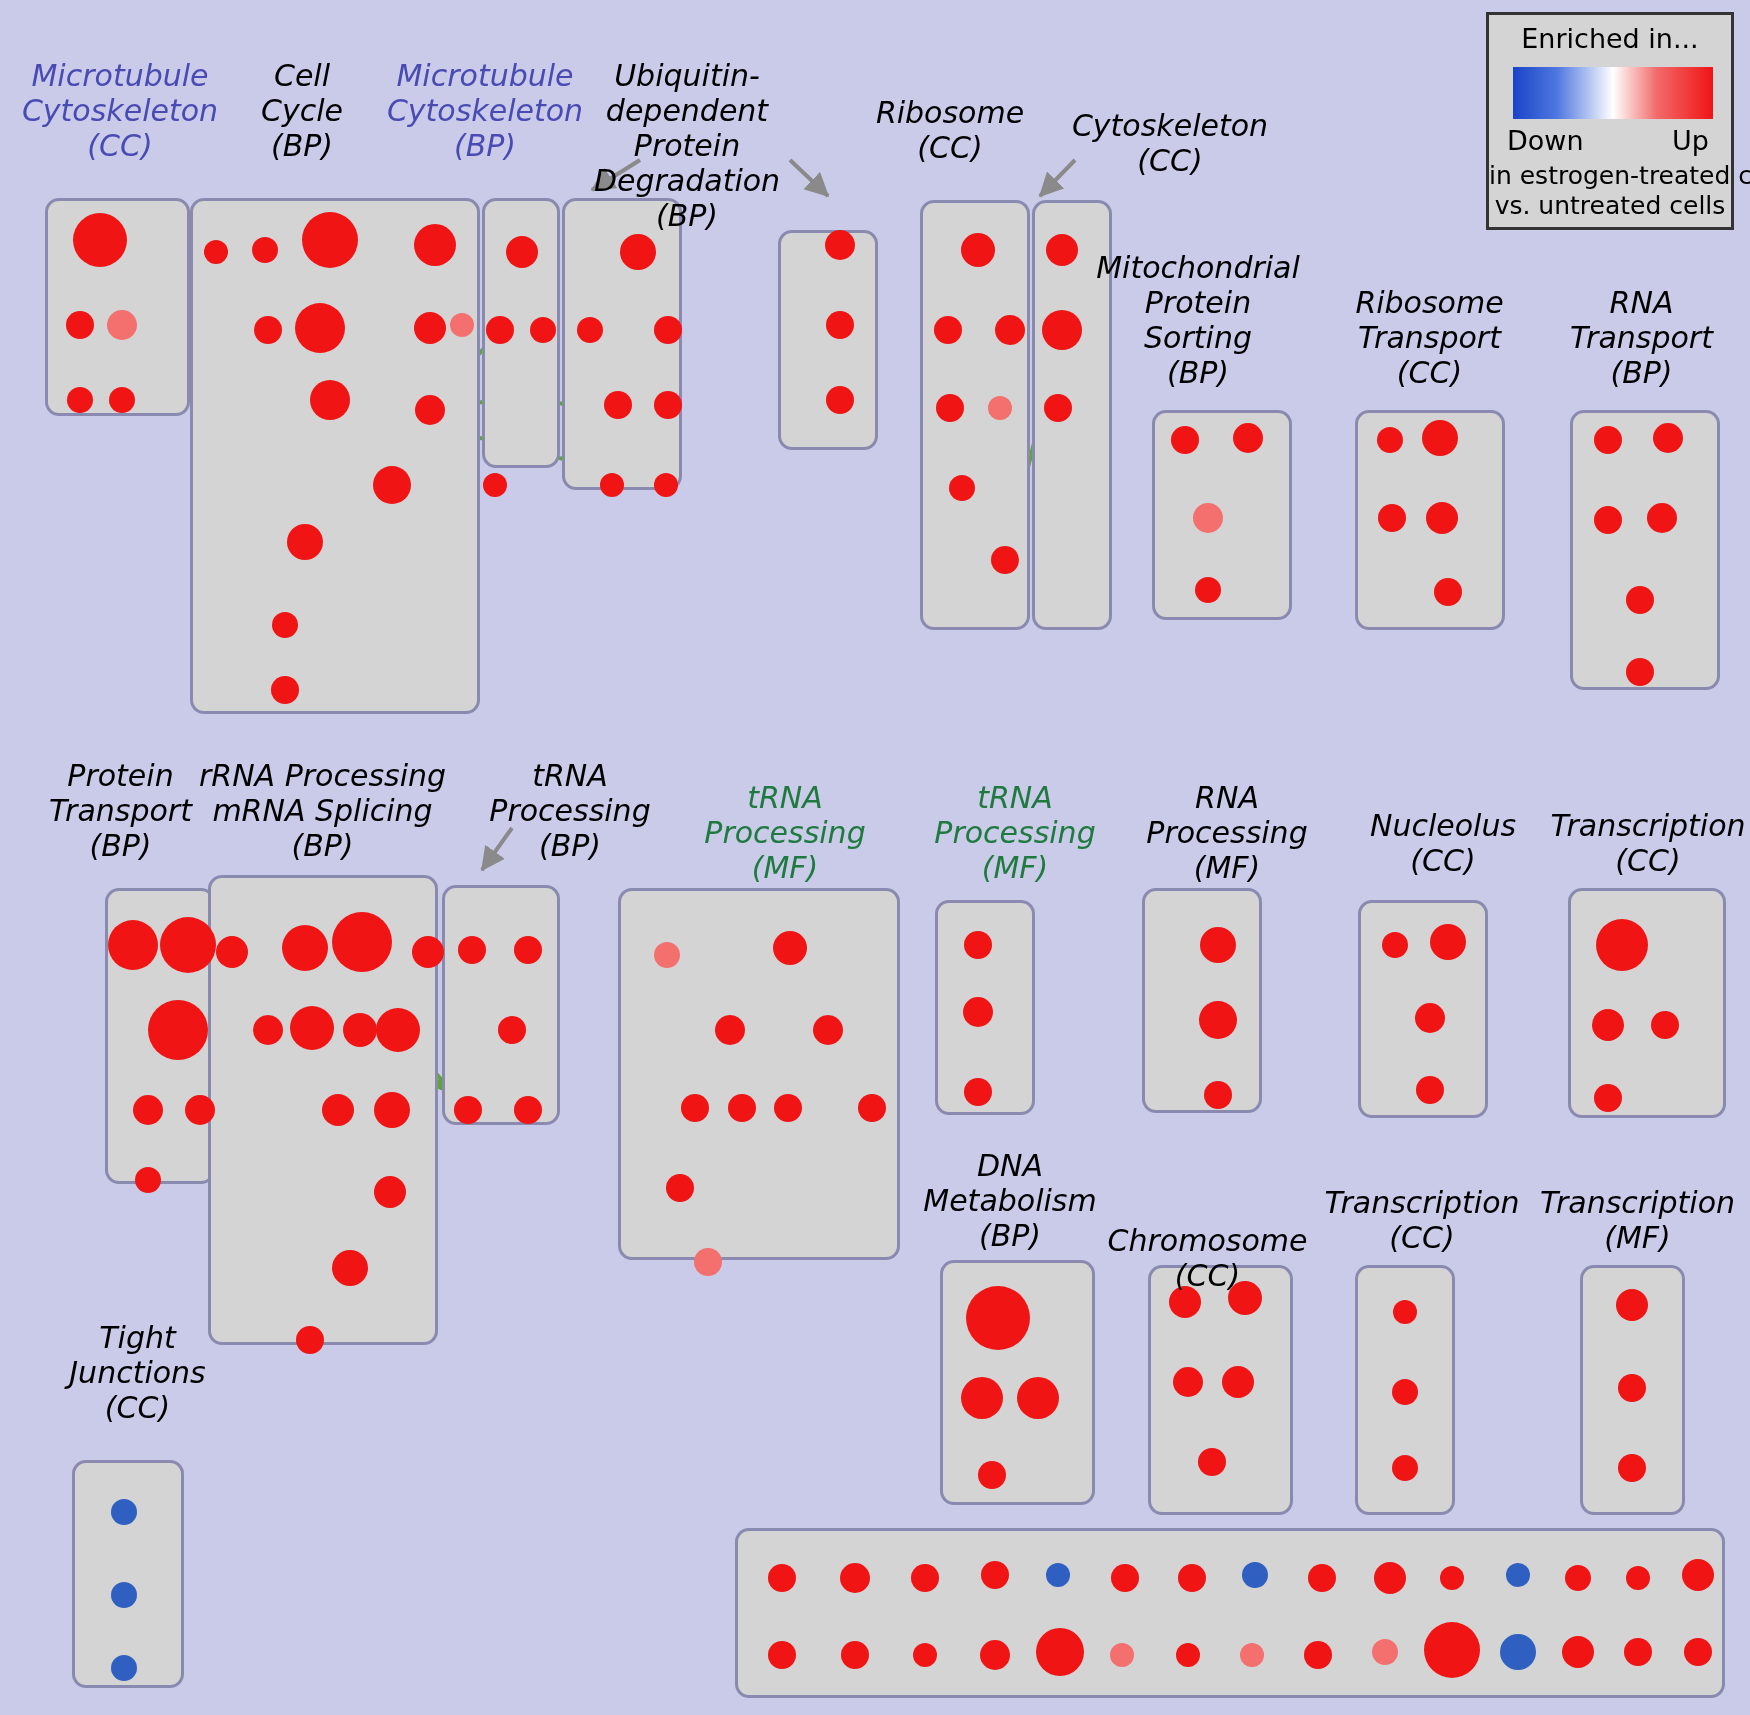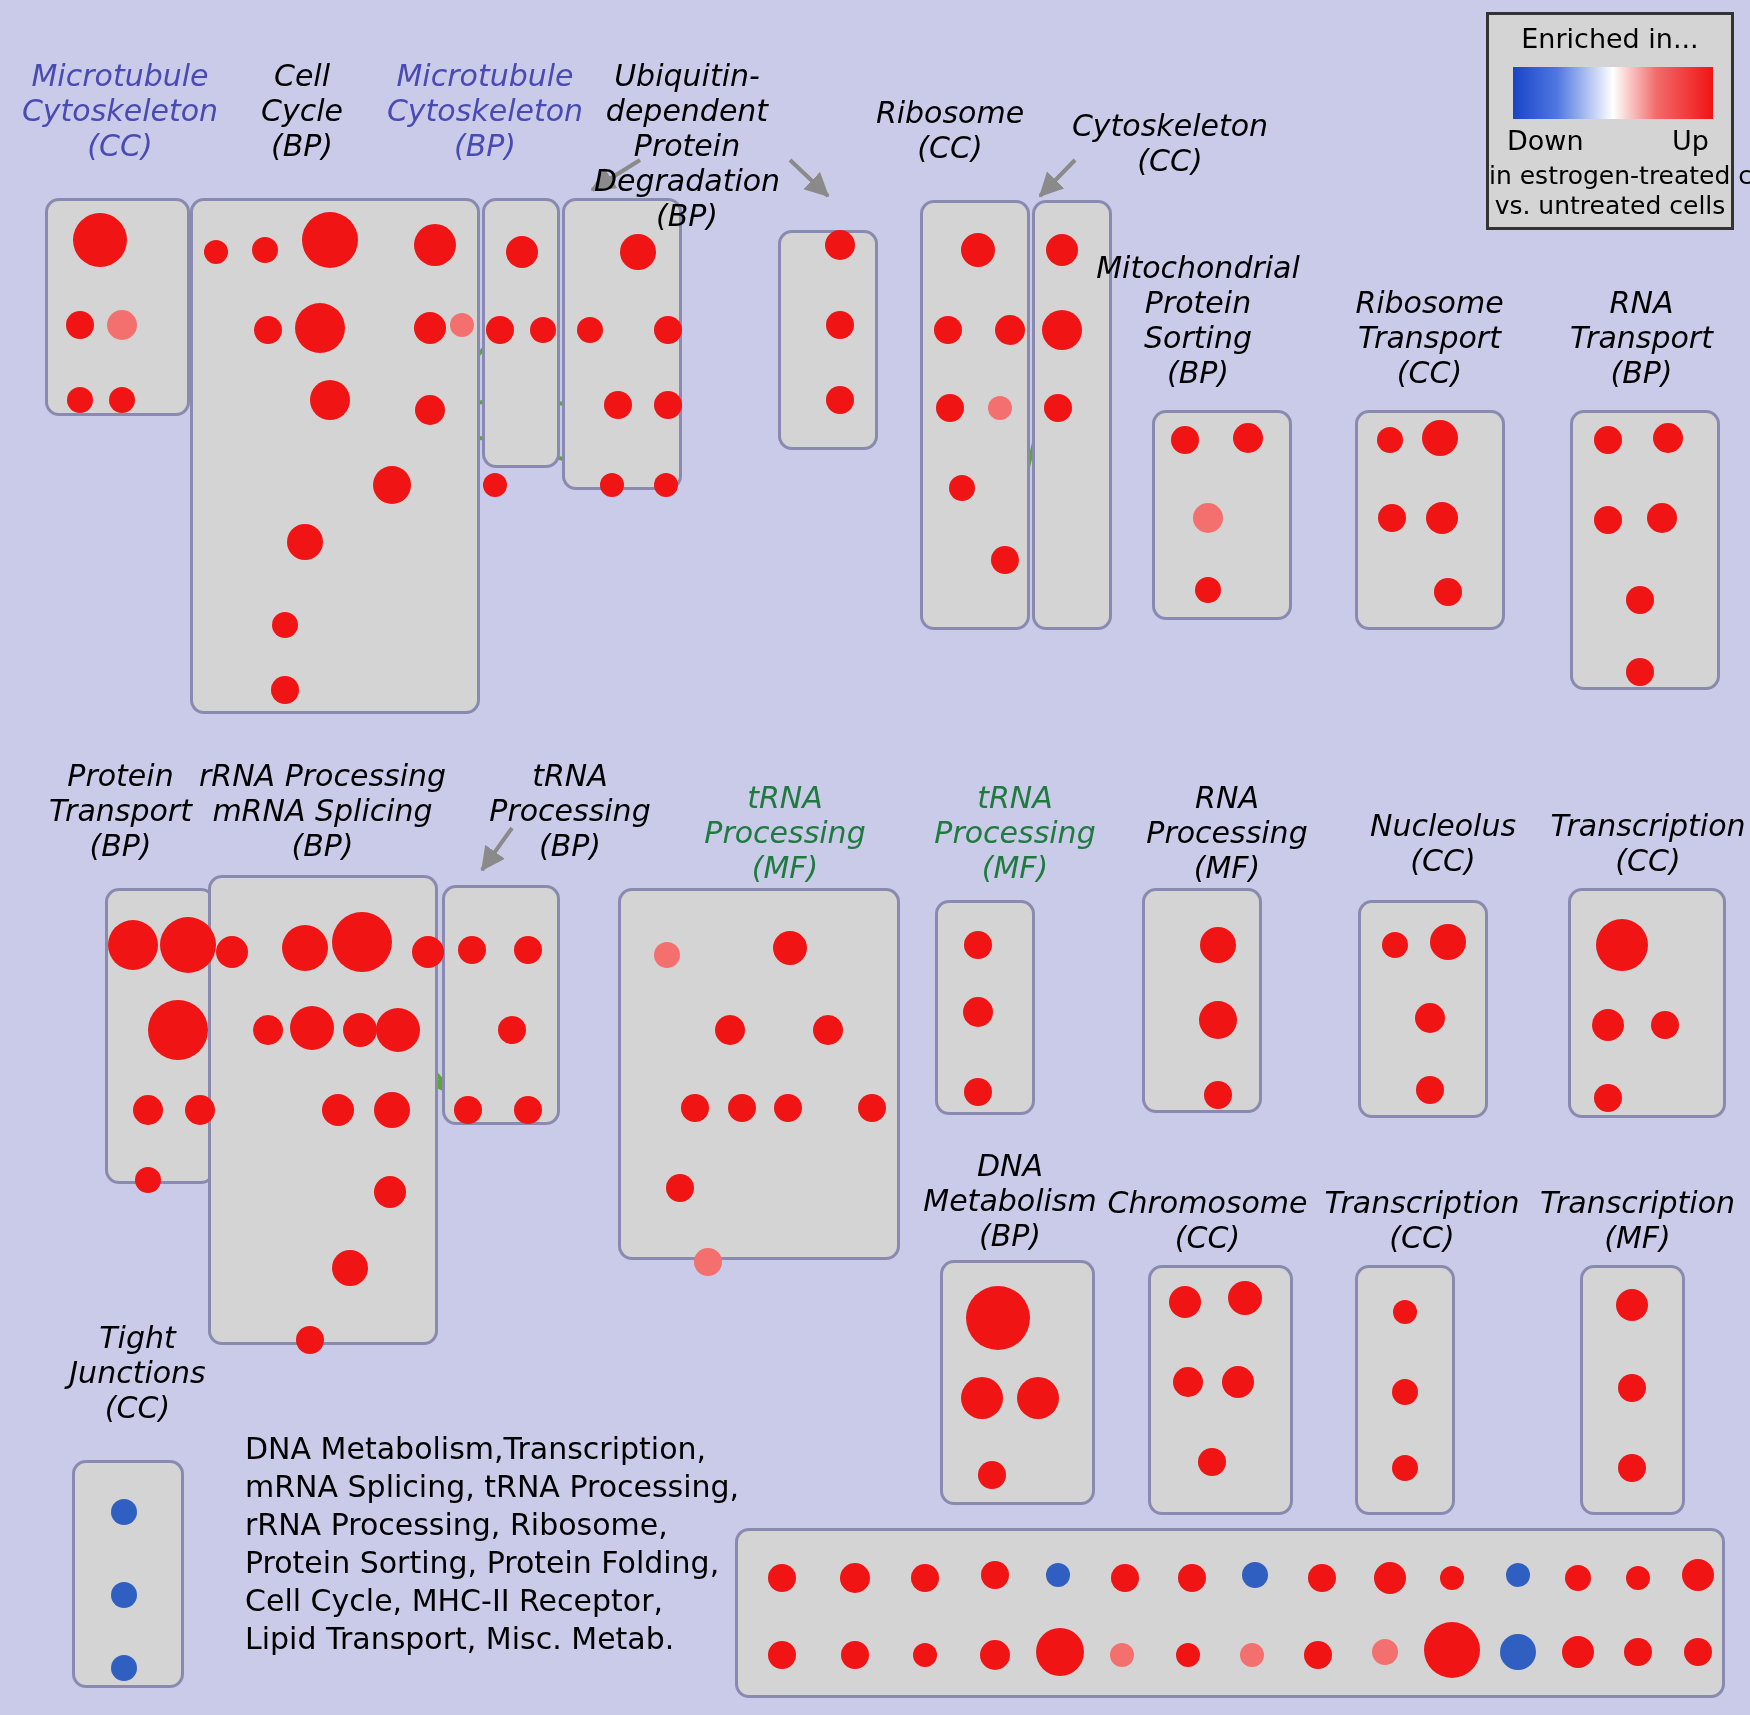--- a/index.html
+++ b/index.html
@@ -429,37 +429,31 @@
       <div class="label" style="left: 1132px; top: 780px; width: 190px; color: rgb(0, 0, 0);">RNA
 Processing
 (MF)</div>
       <div class="label" style="left: 1348px; top: 808px; width: 190px; color: rgb(0, 0, 0);">Nucleolus
 (CC)</div>
       <div class="label" style="left: 1548px; top: 808px; width: 200px; color: rgb(0, 0, 0);">Transcription
 (CC)</div>
       <div class="label" style="left: 915px; top: 1148px; width: 190px; color: rgb(0, 0, 0); text-align: center;">DNA
 Metabolism
 (BP)</div>
-      <div class="label" style="left: 1100px; top: 1185px; width: 215px; color: rgb(0, 0, 0);">Chromosome
+      <div class="label" style="left: 1100px; top: 1223px; width: 215px; color: rgb(0, 0, 0);">Chromosome
 (CC)</div>
       <div class="label" style="left: 1322px; top: 1185px; width: 200px; color: rgb(0, 0, 0);">Transcription
 (CC)</div>
       <div class="label" style="left: 1530px; top: 1185px; width: 215px; color: rgb(0, 0, 0);">Transcription
 (MF)</div>
       <div class="label" style="left: 50px; top: 1320px; width: 175px; color: rgb(0, 0, 0);">Tight
 Junctions
 (CC)</div>
     </div>
 
-  <div id="bigtext">DNA Metabolism,Transcription,
-mRNA Splicing, tRNA Processing,
-rRNA Processing, Ribosome,
-Protein Sorting, Protein Folding,
-Cell Cycle, MHC-II Receptor,
-Lipid Transport, Misc. Metab.</div>
 
   <div id="legend">
     <div class="lg-title">Enriched in...</div>
     <div class="lg-bar"></div>
     <div class="lg-down">Down</div>
     <div class="lg-up">Up</div>
     <div class="lg-sub">in estrogen-treated cells
 vs. untreated cells</div>
   </div>
 

